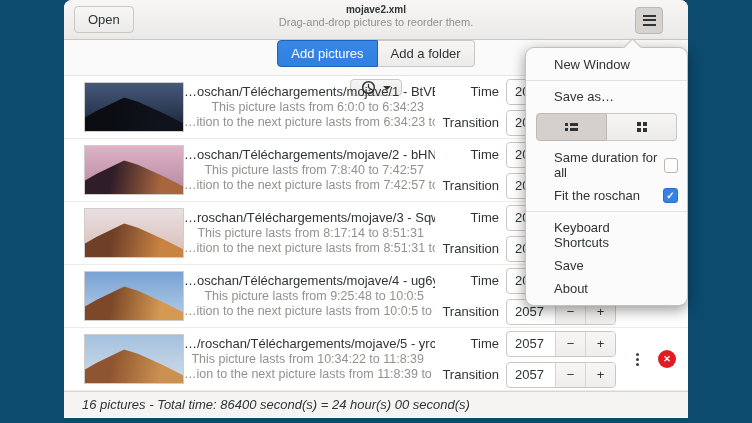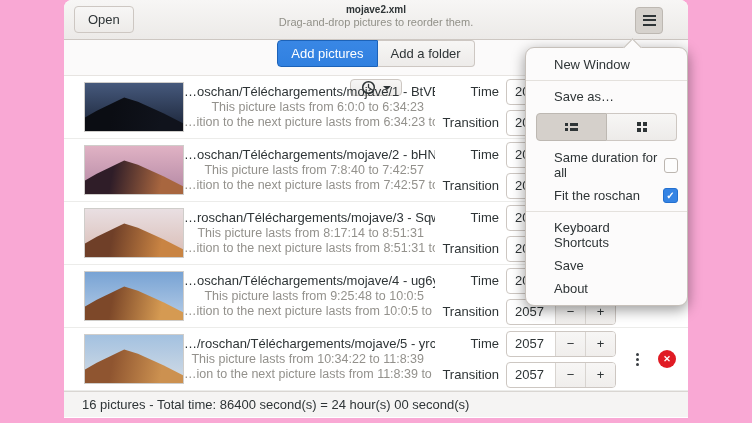--- a/index.html
+++ b/index.html
@@ -1,18 +1,18 @@
 <!DOCTYPE html>
 <html><head>
 <meta charset="utf-8">
 <style>
   * { margin:0; padding:0; box-sizing:border-box; }
   html,body { width:752px; height:423px; background:#000; overflow:hidden;
     font-family:"Liberation Sans", sans-serif; }
-  .stage { position:relative; width:752px; height:423px; background:#f9a8d4; }
+  .stage { position:relative; width:752px; height:423px; background:#0c4a6e; }
   .window { position:absolute; left:64px; top:0; width:624px; height:418px;
     background:#fff; border-radius:8px 8px 0 0; overflow:visible; }
 
   
   .headerbar { position:relative; height:40px;
     background:linear-gradient(#f7f6f5,#eceae8);
     border-bottom:1px solid #cdc7c2; border-radius:8px 8px 0 0;
     display:flex; align-items:center; padding:0 10px; }
   .titles { position:absolute; left:0; right:0; top:4px; text-align:center; pointer-events:none; }
   .title { font-size:10px; font-weight:700; color:#2e3436; }
@@ -63,21 +63,21 @@
   .kebab { display:flex; flex-direction:column; gap:2px; align-items:center;
     margin:0 0 0 16px; padding:4px; cursor:pointer; }
   .kebab i { width:3px; height:3px; border-radius:50%; background:#3a3e42; }
   .delete { margin-left:15px; width:18px; height:18px; border:none; cursor:pointer;
     border-radius:50%; background:#e01b24; color:#fff; font-size:9px; font-weight:700;
     line-height:18px; text-align:center; padding:0; }
 
   
   .statusbar { height:26px; background:#f5f4f3; border-top:1px solid #d9d6d2;
     display:flex; align-items:center; padding-left:18px;
-    font-size:13px; color:#2e3436; }
+    font-size:13px; color:#2e3436;font-style:italic; }
 
   
   .popover { position:absolute; left:461px; top:47px; width:163px; z-index:20;
     background:#fcfbfb; border:1px solid #c6c0ba; border-radius:9px;
     box-shadow:0 4px 14px rgba(0,0,0,.4); padding:5px 0; }
   .pop-arrow { position:absolute; top:-7px; left:100px; width:13px; height:13px;
     background:#fcfbfb; border-left:1px solid #c6c0ba; border-top:1px solid #c6c0ba;
     transform:rotate(45deg); }
   .menu-item { font-size:13px; color:#2e3436; padding:4px 28px; line-height:15px; cursor:pointer; }
   .menu-sep { border:none; height:1px; background:#e4e1dd; margin:4px 0; }

